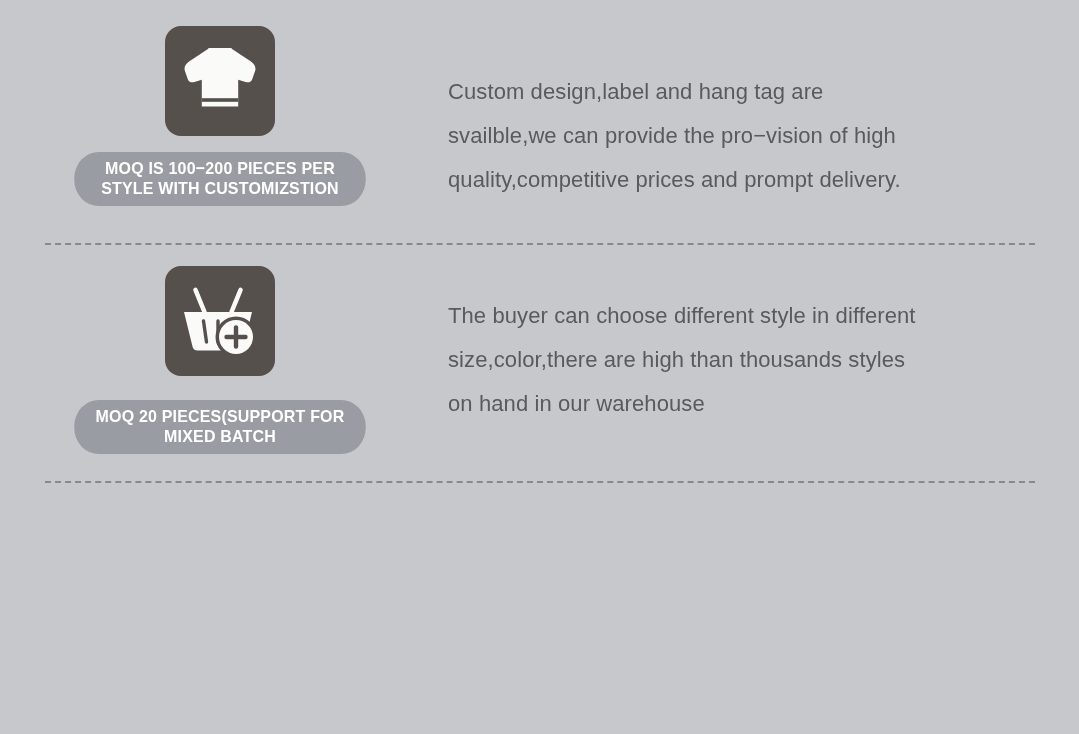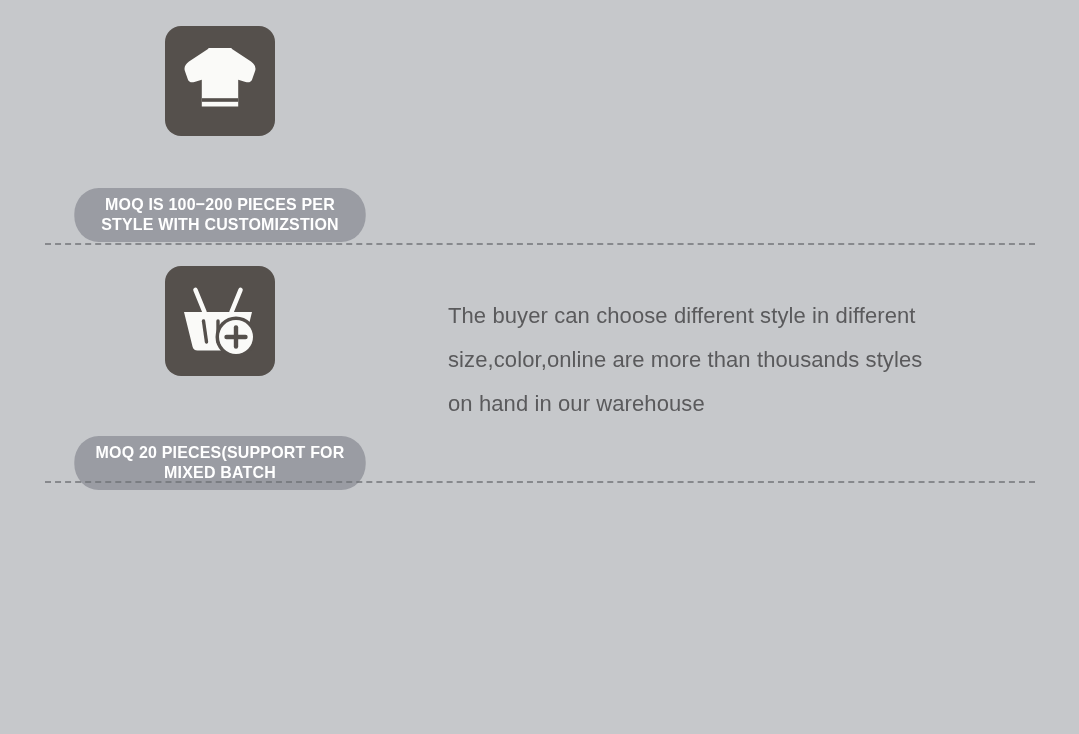--- a/index.html
+++ b/index.html
@@ -35,21 +35,20 @@
   .row-3 { top: 502px; height: 200px; }
 
   
   .feature-left {
     width: 440px;
     flex: 0 0 440px;
     display: flex;
     flex-direction: column;
     align-items: center;
     padding-top: 0;
-    gap: 36px;
   }
   .icon-tile {
     width: 110px;
     height: 110px;
     border-radius: 16px;
     background: #55504c;
     display: flex;
     align-items: center;
     justify-content: center;
   }
@@ -126,20 +125,25 @@
         <span>
           <svg width="78" height="72" viewBox="0 0 78 72" aria-hidden="true">
             <path fill="#fafaf8" d="M27.5 3 L50.5 3 L50.5 5.5 Q50.5 9.5 46.5 9.5 L31.5 9.5 Q27.5 9.5 27.5 5.5 Z"></path>
             <path fill="#fafaf8" d="M28.5 3 L49.5 3 L70 16.5 Q76 20.8 74 26.3 L71.2 34.2 Q69.6 38.4 64.6 37 L57.2 34.8 L57.2 61.5 L20.8 61.5 L20.8 34.8 L13.4 37 Q8.4 38.4 6.8 34.2 L4 26.3 Q2 20.8 8 16.5 Z"></path>
             <rect x="20.8" y="53.2" width="36.4" height="3.6" fill="#55504c"></rect>
           </svg>
         </span>
       </div>
       <div class="badge badge-lg">MOQ IS 100−200 PIECES PER STYLE WITH CUSTOMIZSTION</div>
     </div>
+    <div class="feature-right">
+      <div class="feature-text">Custom design,label and hang tag are
+svailble,we can provide the pro−vision of high
+quality,competitive prices and prompt delivery.</div>
+    </div>
   </div>
 
   <div class="divider divider-1"></div>
 
   <div class="feature-row row-2">
     <div class="feature-left">
       <div class="icon-tile">
         <span>
           <svg width="80" height="76" viewBox="0 0 80 76" aria-hidden="true">
             <g stroke="#fafaf8" stroke-width="4.6" stroke-linecap="round" fill="none">
@@ -158,21 +162,21 @@
               <line x1="46.5" y1="54" x2="65.5" y2="54"></line>
               <line x1="56" y1="44.5" x2="56" y2="63.5"></line>
             </g>
           </svg>
         </span>
       </div>
       <div class="badge badge-lg">MOQ 20 PIECES(SUPPORT FOR MIXED BATCH</div>
     </div>
     <div class="feature-right">
       <div class="feature-text">The buyer can choose different style in different
-size,color,online are more than thousands styles
+size,color,there are high than thousands styles
 on hand in our warehouse</div>
     </div>
   </div>
 
   <div class="divider divider-2"></div>
 
   <div class="feature-row row-3">
   </div>
 
 </div>

